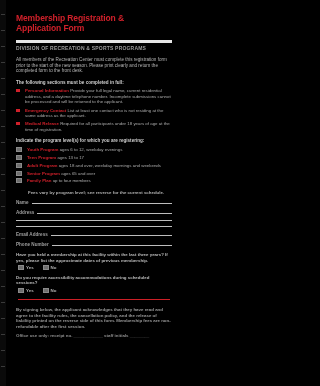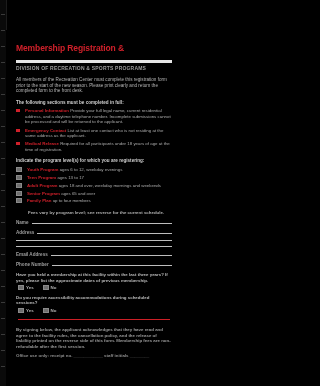--- a/index.html
+++ b/index.html
@@ -11,21 +11,20 @@
   }
   .ruler{
     position:absolute;left:0;top:0;width:6px;height:386px;
     background:#0a0a0a;border-right:1px solid #1c1c1c;
   }
   .ruler i{position:absolute;left:1px;width:4px;height:1px;background:#3a3a3a;}
   .page{
     position:absolute;left:6px;top:0;right:0;bottom:0;
     padding:10px 10px 0 10px;box-sizing:border-box;
     background:#000;
-    margin-top:30px;
   }
   .title{
     color:#d0202a;font-weight:bold;font-size:8.5px;line-height:10px;
     letter-spacing:-.1px;margin:3px 0 0 0;
   }
   .title .l2{display:block;}
   .rule-bar{height:3px;background:#e6e6e6;margin:7px 0 2px 0;}
   .banner-txt{
     color:#9a9a9a;font-weight:bold;font-size:5px;line-height:6px;
     letter-spacing:.2px;margin-bottom:6px;
@@ -81,20 +80,21 @@
     <i style="top:318px"></i>
   <i style="top:334px"></i>
     <i style="top:350px"></i>
     <i style="top:366px"></i>
 </div>
 
 <div class="page">
 
   <div class="title">
     <span>Membership Registration &amp;</span>
+    <span class="l2">Application Form</span>
   </div>
 
   <div class="rule-bar"></div>
   <div class="banner-txt">DIVISION OF RECREATION &amp; SPORTS PROGRAMS</div>
 
   <p class="body">All members of the Recreation Center must complete this registration form prior to the start of the new season. Please print clearly and return the completed form to the front desk.</p>
   <p class="lead">The following sections must be completed in full:</p>
 
   <ul>
     <li>

